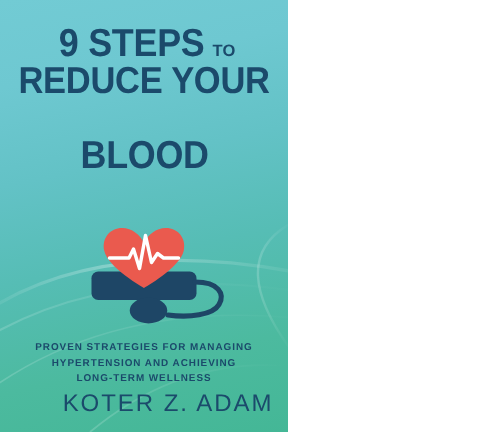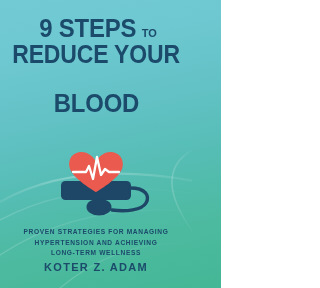--- a/index.html
+++ b/index.html
@@ -6,21 +6,21 @@
     margin: 0;
     padding: 0;
     background: #ffffff;
   }
   body {
     font-family: "Liberation Sans", sans-serif;
   }
 
   .cover {
     position: relative;
-    width: 221px;
+    width: 192px;
     height: 288px;
     overflow: hidden;
     background: linear-gradient(168deg,
         #72cbd4 0%,
         #6ec8d1 18%,
         #63c2c6 38%,
         #56bdb5 58%,
         #4cba9f 80%,
         #44b796 100%);
   }
@@ -107,26 +107,26 @@
   }
   .subtitle span {
     display: block;
     white-space: nowrap;
   }
 
   
   .author {
     position: absolute;
     top: 261px;
-    left: 0;
+    left: 16px;
     width: 192px;
     text-align: center;
     color: #1b4a6b;
-    font-size: 11px;
-    font-weight: 700;
+    font-size: 16px;
+    font-weight: 400;
     letter-spacing: 1.3px;
     white-space: nowrap;
   }
 </style>
 </head>
 <body>
 
 <div class="cover">
 
   <svg class="bg-waves" viewBox="0 0 192 288" aria-hidden="true">

